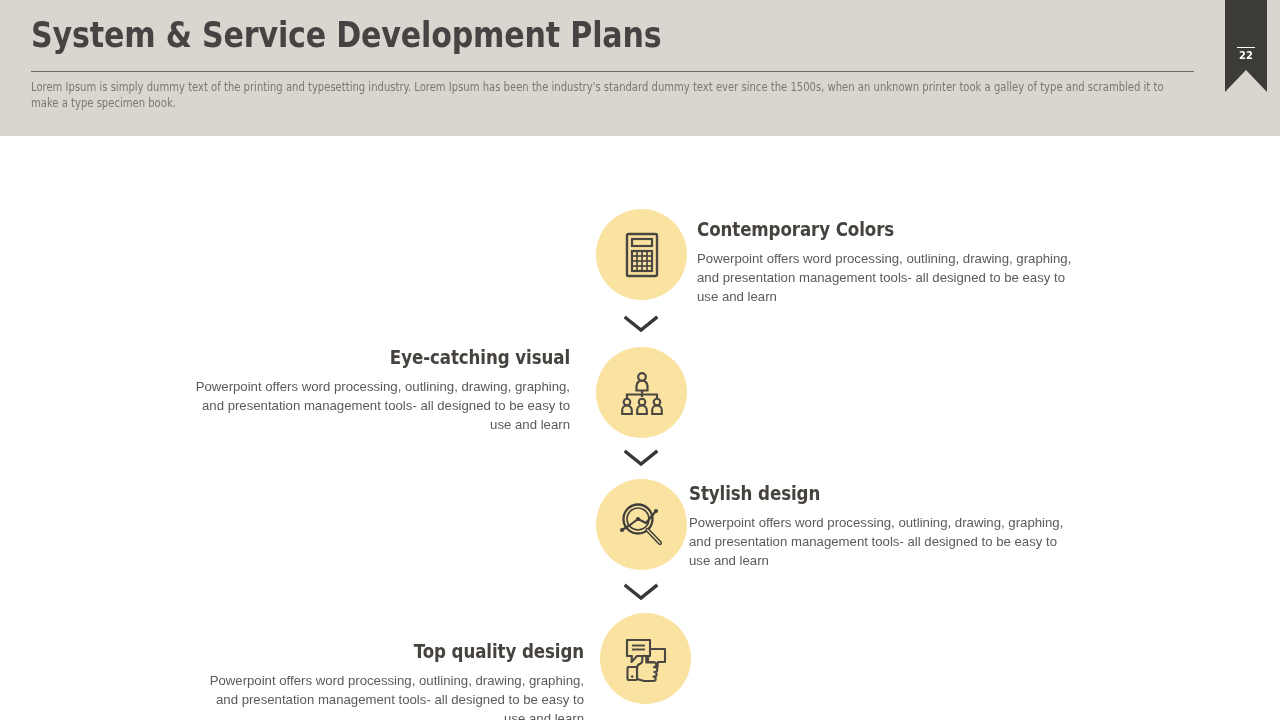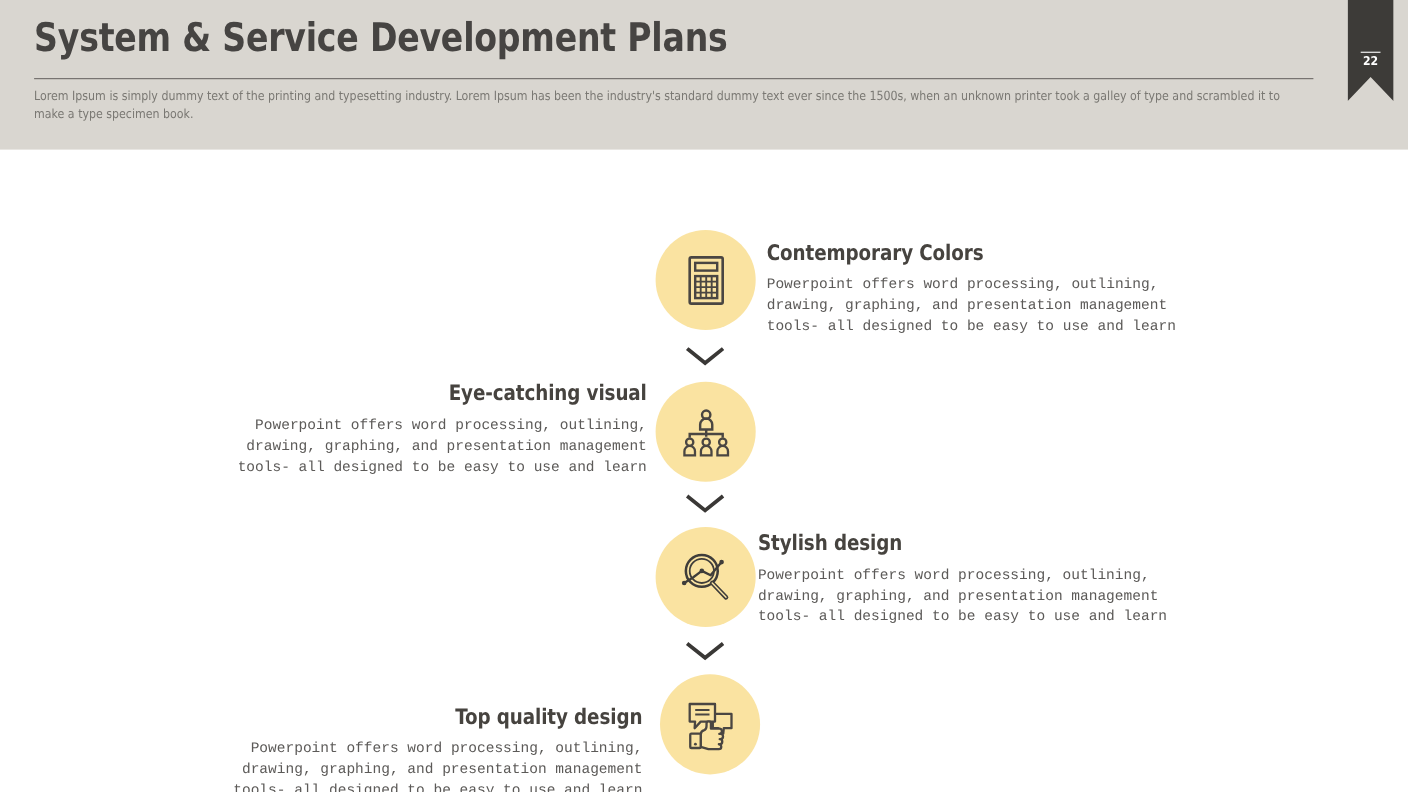--- a/index.html
+++ b/index.html
@@ -126,21 +126,21 @@
     color: #46433f;
     font-family: "DejaVu Sans Condensed", "Liberation Sans Narrow", "Liberation Sans", sans-serif;
     letter-spacing: -0.1px;
     transform: scaleX(0.95);
   }
   .step-text p {
     margin: 0;
     font-size: 13.2px;
     line-height: 19px;
     color: #5c5a58;
-    font-family: Liberation Mono, monospace;
+    font-family: Liberation Sans, sans-serif;
   }
   .side-right h3 { transform-origin: left center; }
   .side-left  h3 { transform-origin: right center; text-align: right; }
   .side-left  p  { text-align: right; }
   .side-right p  { text-align: left; }
 
   .chevron {
     position: absolute;
     width: 40px;
     height: 22px;
@@ -201,21 +201,21 @@
         <polyline points="11,31 11,27.5 41,27.5 41,31" fill="none" stroke="#4a4642" stroke-width="2.2"></polyline>
 
         <circle cx="11" cy="35" r="3.3" fill="none" stroke="#4a4642" stroke-width="2.1"></circle>
         <path d="M6.2 47 v-3.8 a4.8 4.8 0 0 1 9.6 0 v3.8 z" fill="none" stroke="#4a4642" stroke-width="2.1"></path>
         <circle cx="26" cy="35" r="3.3" fill="none" stroke="#4a4642" stroke-width="2.1"></circle>
         <path d="M21.2 47 v-3.8 a4.8 4.8 0 0 1 9.6 0 v3.8 z" fill="none" stroke="#4a4642" stroke-width="2.1"></path>
         <circle cx="41" cy="35" r="3.3" fill="none" stroke="#4a4642" stroke-width="2.1"></circle>
         <path d="M36.2 47 v-3.8 a4.8 4.8 0 0 1 9.6 0 v3.8 z" fill="none" stroke="#4a4642" stroke-width="2.1"></path>
       </svg>
     </div>
-    <div class="step-text" style="left:196px; top:166px;">
+    <div class="step-text" style="left:178px; top:166px;">
       <h3>Eye-catching visual</h3>
       <p>Powerpoint offers word processing, outlining, drawing, graphing, and presentation management tools- all designed to be easy to use and learn</p>
     </div>
   </div>
 
   <div class="chevron" style="left:621px; top:267px;">
     <svg width="40" height="22" viewBox="0 0 40 22">
       <polyline points="5,5 20,17 35,5" fill="none" stroke="#3a3836" stroke-width="3.4" stroke-linecap="square"></polyline>
     </svg>
   </div>

